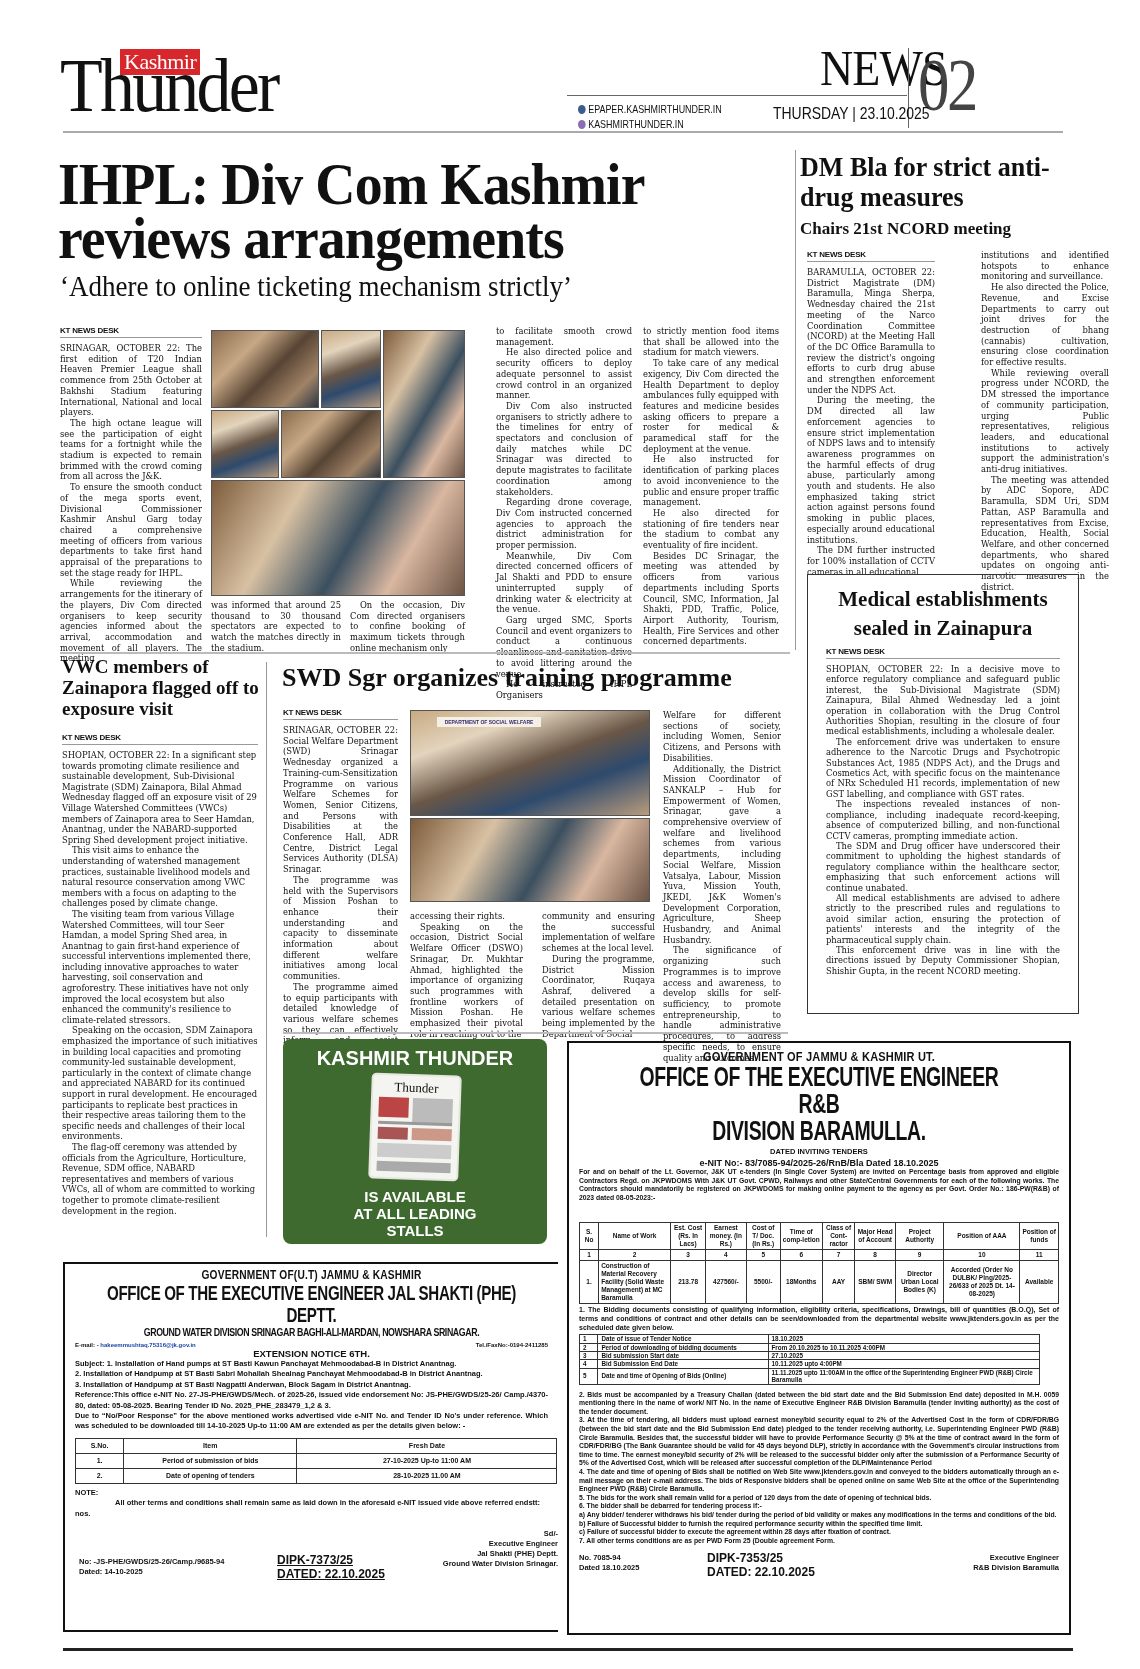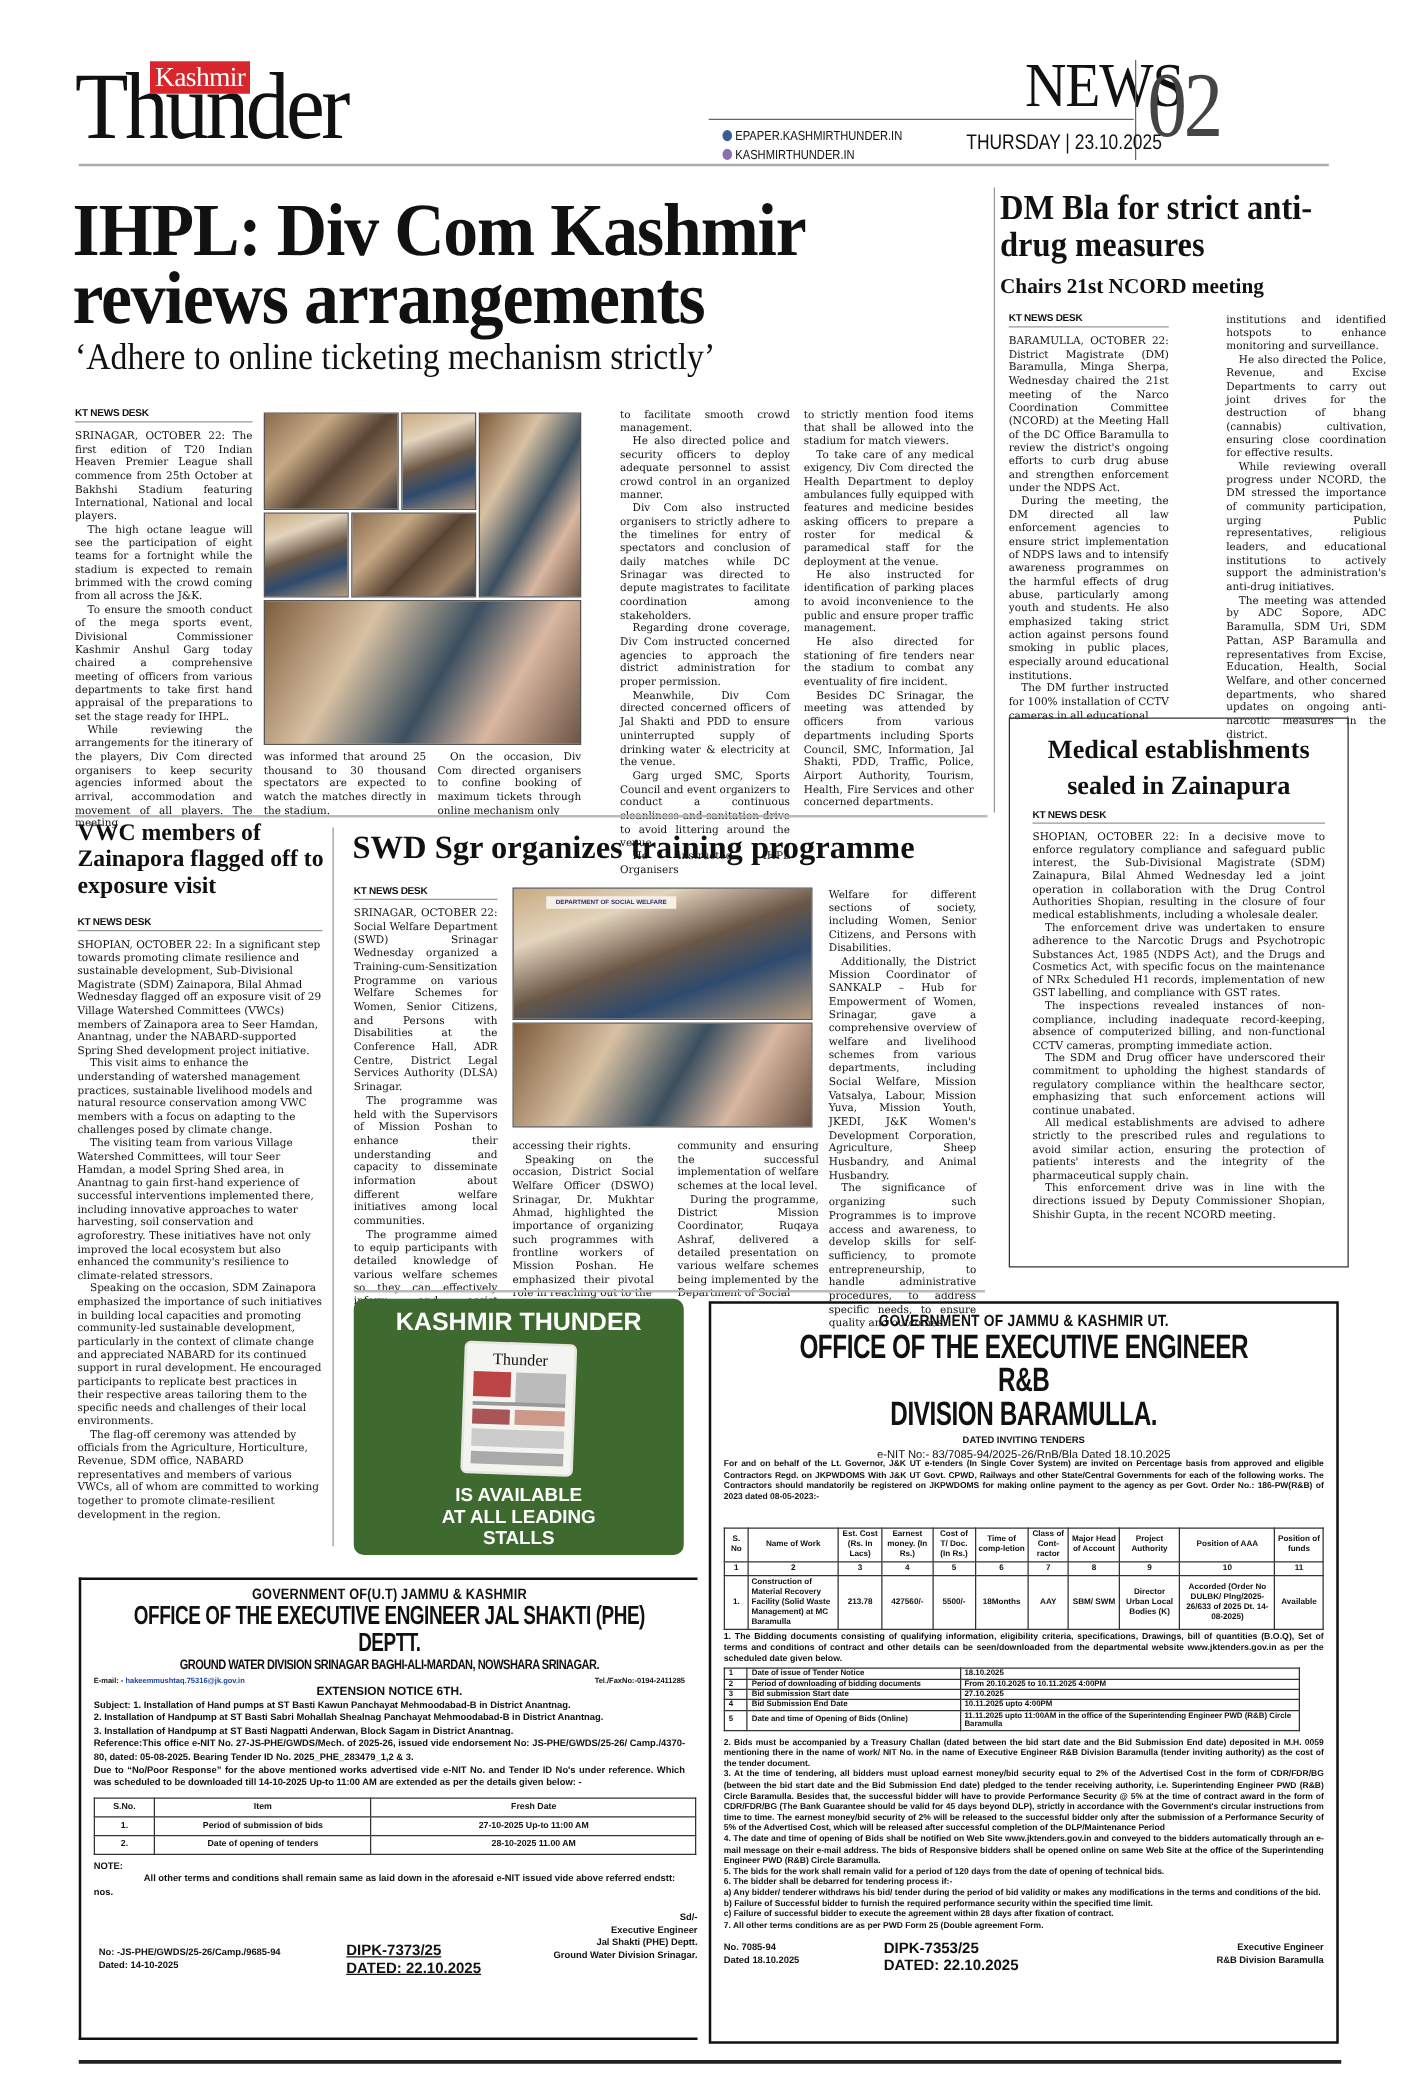--- a/index.html
+++ b/index.html
@@ -215,21 +215,21 @@
     <div>AT ALL LEADING</div>
     <div>STALLS</div>
   </div>
 </div>
 
 <div class="abs tender t-box" style="left:567px;top:1041px;width:504px;height:594px;padding:6px 10px 0;">
   <div class="t-gov">GOVERNMENT OF JAMMU &amp; KASHMIR UT.</div>
   <div class="t-office" style="font-size:27px;line-height:27px;margin-left:-40px;margin-right:-40px;">OFFICE OF THE EXECUTIVE ENGINEER R&amp;B</div>
   <div class="t-office" style="font-size:27px;line-height:27px;">DIVISION BARAMULLA.</div>
   <div style="text-align:center;font-weight:bold;font-size:7.5px;margin-top:2px;">DATED INVITING TENDERS</div>
-  <div style="text-align:center;font-weight:normal;font-size:9px;margin-top:2px;">e-NIT No:- 83/7085-94/2025-26/RnB/Bla  Dated 18.10.2025</div>
+  <div style="text-align:center;font-weight:bold;font-size:9px;margin-top:2px;">e-NIT No:- 83/7085-94/2025-26/RnB/Bla  Dated 18.10.2025</div>
   <div class="small" style="font-weight:bold;text-align:justify;">For and on behalf of the Lt. Governor, J&amp;K UT e-tenders (In Single Cover System) are invited on Percentage basis from approved and eligible Contractors Regd. on JKPWDOMS With J&amp;K UT Govt. CPWD, Railways and other State/Central Governments for each of the following works. The Contractors should mandatorily be registered on JKPWDOMS for making online payment to the agency as per Govt. Order No.: 186-PW(R&amp;B) of 2023 dated 08-05-2023:-</div>
 
   <table class="tt" style="margin-top:20px;">
     <thead>
       <tr>
         <th style="width:4%">S. No</th>
         <th style="width:15%">Name of Work</th>
         <th>Est. Cost (Rs. In Lacs)</th>
         <th>Earnest money. (In Rs.)</th>
         <th>Cost of T/ Doc. (In Rs.)</th>

